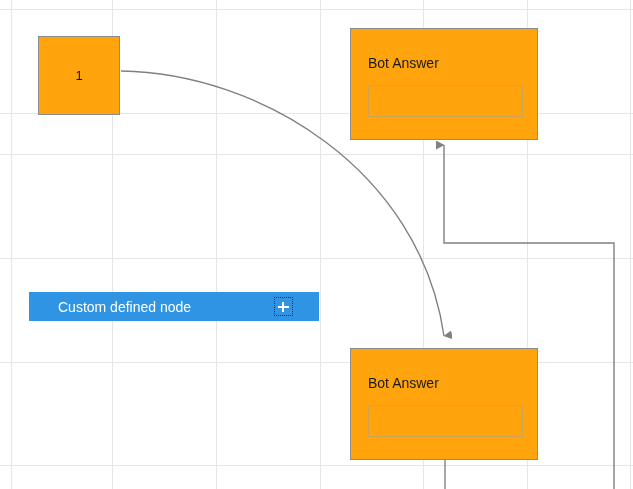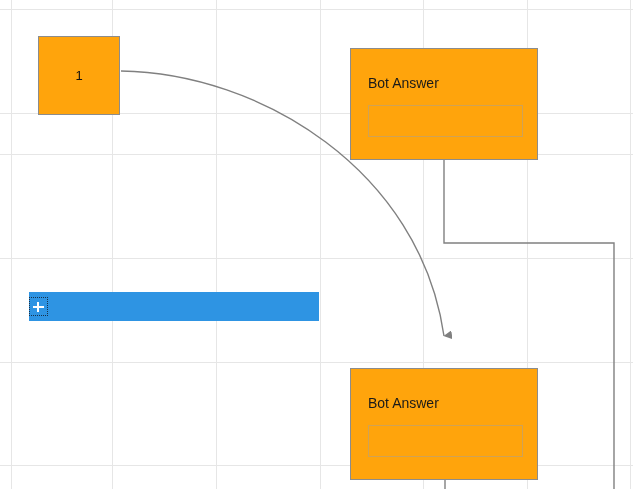--- a/index.html
+++ b/index.html
@@ -68,21 +68,20 @@
     color: #111111;
     line-height: 1;
   }
 
   .node-bot {
     width: 188px;
     height: 112px;
     background: #ffa40c;
     border: 1px solid #8c8c8c;
     padding: 16px;
-    margin-top: 20px;
   }
   .node-bot-top { left: 350px; top: 28px; }
   .node-bot-bottom { left: 350px; top: 348px; }
 
   .node-bot-title {
     position: absolute;
     left: 17px;
     top: 27px;
     font-size: 14px;
     color: #1a1a1a;
@@ -188,16 +187,17 @@
     <div class="node-bot-title">Bot Answer</div>
     <div class="node-bot-field"></div>
   </div>
 
   <div class="node node-bot node-bot-bottom">
     <div class="node-bot-title">Bot Answer</div>
     <div class="node-bot-field"></div>
   </div>
 
   <div class="node node-custom">
+    <span class="node-custom-label">Custom defined node</span>
     <span class="node-custom-add"></span>
   </div>
 
 </div>
 
 </body></html>

